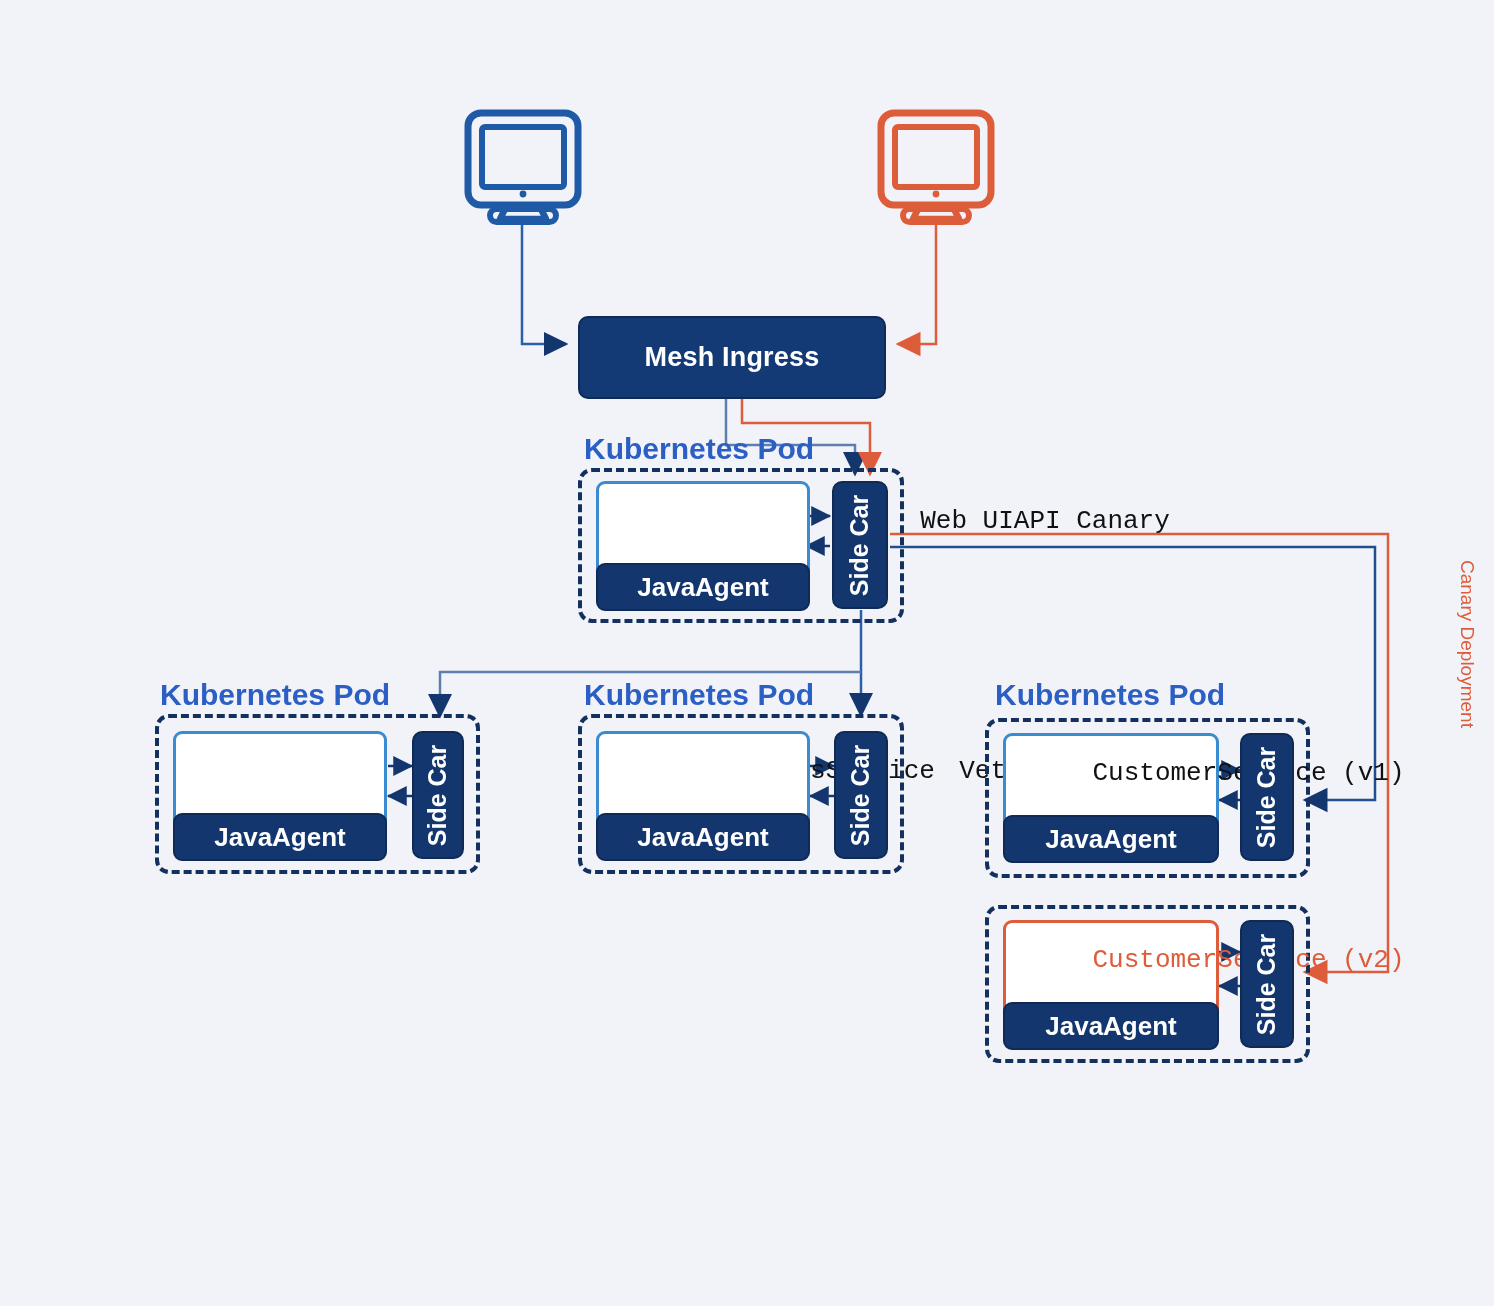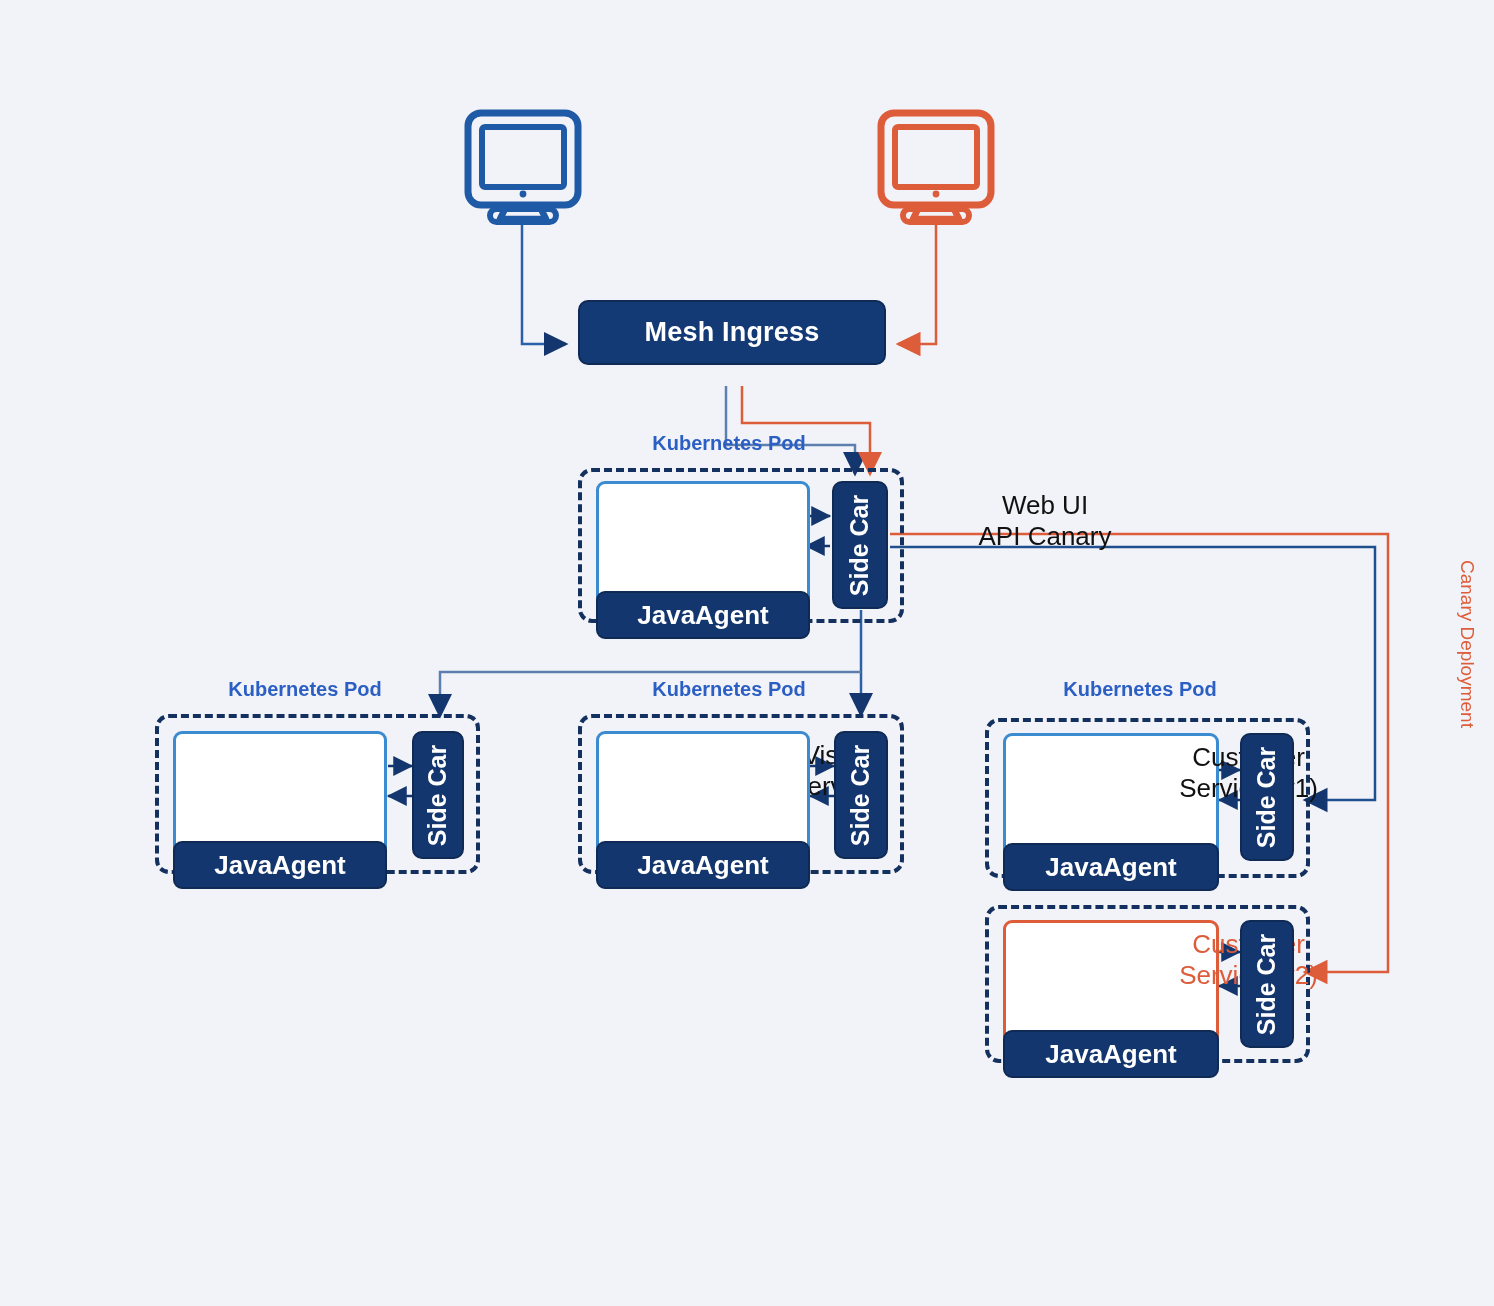--- a/index.html
+++ b/index.html
@@ -9,53 +9,53 @@
     font-family:"Liberation Sans", sans-serif;
     position:relative;
     overflow:hidden;
   }
   #stage{position:absolute;left:0;top:0;width:1494px;height:1306px;}
   svg.layer{position:absolute;left:0;top:0;width:1494px;height:1306px;}
   .node{position:absolute;box-sizing:border-box;}
 
   
   .ingress{
-    left:578px;top:300px;width:308px;height:65px;
+    left:578px;top:316px;width:308px;height:83px;
     background:#143a75;border:2px solid #0e2a55;border-radius:10px;
     display:flex;align-items:center;justify-content:center;
     color:#ffffff;font-weight:bold;font-size:27px;letter-spacing:.2px;
   }
 
   
   .pod{
     border:4px dashed #14305e;border-radius:14px;background:transparent;
   }
   .pod-label{
-    position:absolute;color:#2b5fc4;font-weight:bold;font-size:20px;
-    text-align:center;white-space:nowrap;
+    position:absolute;color:#2b5fc4;font-weight:bold;font-size:30px;
+    text-align:left;white-space:nowrap;
   }
 
   
   .svcbox{
     position:absolute;background:#ffffff;border:3px solid #3b8bd0;
     border-radius:9px;box-sizing:border-box;
   }
   .svcbox.canary{border-color:#dd5c3a;}
   .svctext{
     position:absolute;left:0;right:0;top:0;
-    display:flex;flex-direction:column;align-items:center;justify-content:center;
-    color:#111111;font-size:26px;line-height:1.18;
+    display:flex;align-items:center;justify-content:center;
+    color:#111111;font-size:26px;line-height:1.18;font-family:Liberation Mono, monospace;
   }
   .svctext.canary{color:#dd5c3a;}
 
   
   .agent{
     position:absolute;background:#14366e;border:2px solid #0e2a55;border-radius:9px;
     display:flex;align-items:center;justify-content:center;
-    color:#ffffff;font-weight:bold;font-size:26px;box-sizing:border-box;margin-top:28px;
+    color:#ffffff;font-weight:bold;font-size:26px;box-sizing:border-box;
   }
 
   
   .sidecar{
     position:absolute;background:#14366e;border:2px solid #0e2a55;border-radius:10px;
     display:flex;align-items:center;justify-content:center;box-sizing:border-box;
   }
   .sidecar span{
     color:#ffffff;font-weight:bold;font-size:25px;
     transform:rotate(-90deg);white-space:nowrap;

